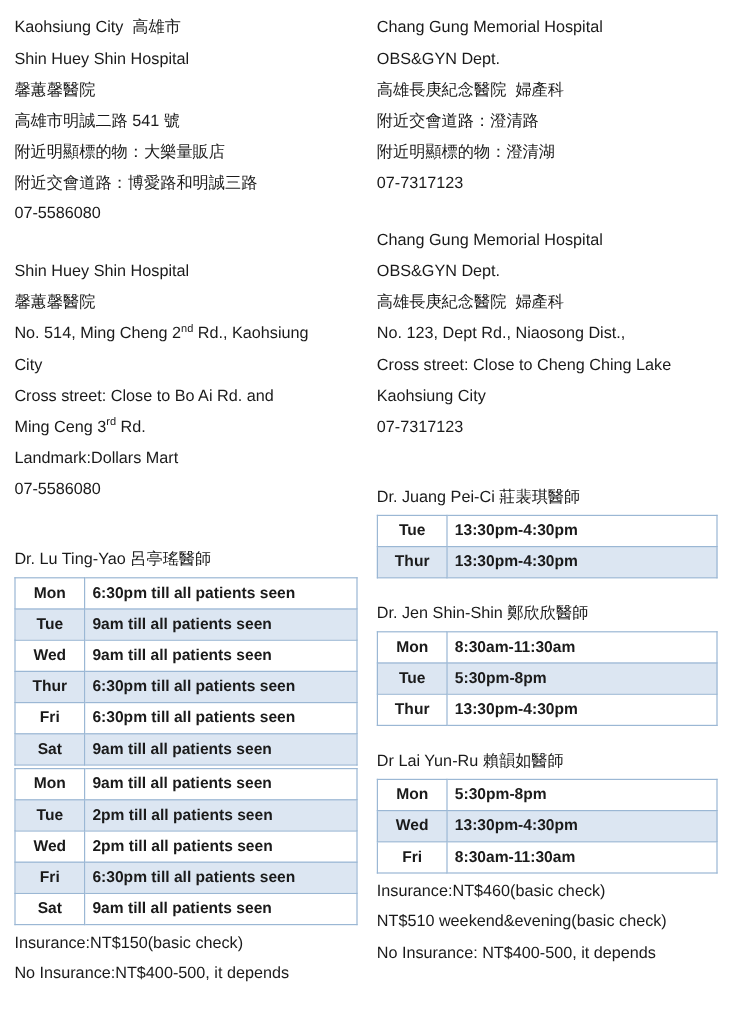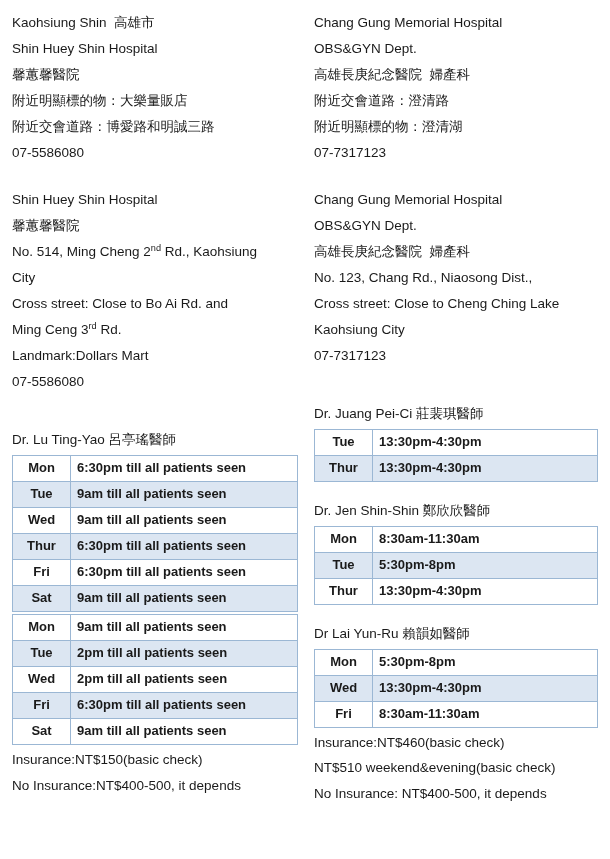--- a/index.html
+++ b/index.html
@@ -86,23 +86,24 @@
 </style>
 </head>
 <body>
 
 <div class="page">
   <div class="cols">
 
     <div class="col col-left">
 
       <div class="blk">
-        <div class="line">Kaohsiung Shin  高雄市</div>
+        <div class="line">Kaohsiung City  高雄市</div>
         <div class="line">Shin Huey Shin Hospital</div>
         <div class="line">馨蕙馨醫院</div>
+        <div class="line">高雄市明誠二路 541 號</div>
         <div class="line">附近明顯標的物：大樂量販店</div>
         <div class="line">附近交會道路：博愛路和明誠三路</div>
         <div class="line">07-5586080</div>
       </div>
 
       <div class="gap-md"></div>
 
       <div class="blk">
         <div class="line">Shin Huey Shin Hospital</div>
         <div class="line">馨蕙馨醫院</div>
@@ -185,21 +186,21 @@
         <div class="line">附近明顯標的物：澄清湖</div>
         <div class="line">07-7317123</div>
       </div>
 
       <div class="gap-md"></div>
 
       <div class="blk">
         <div class="line">Chang Gung Memorial Hospital</div>
         <div class="line">OBS&amp;GYN Dept.</div>
         <div class="line">高雄長庚紀念醫院  婦產科</div>
-        <div class="line">No. 123, Chang Rd., Niaosong Dist.,</div>
+        <div class="line">No. 123, Dept Rd., Niaosong Dist.,</div>
         <div class="line">Cross street: Close to Cheng Ching Lake</div>
         <div class="line">Kaohsiung City</div>
         <div class="line">07-7317123</div>
       </div>
 
       <div class="gap-sm"></div>
 
       <div class="doc-heading">Dr. Juang Pei-Ci  莊裴琪醫師</div>
       <table class="sched">
         <tbody>

